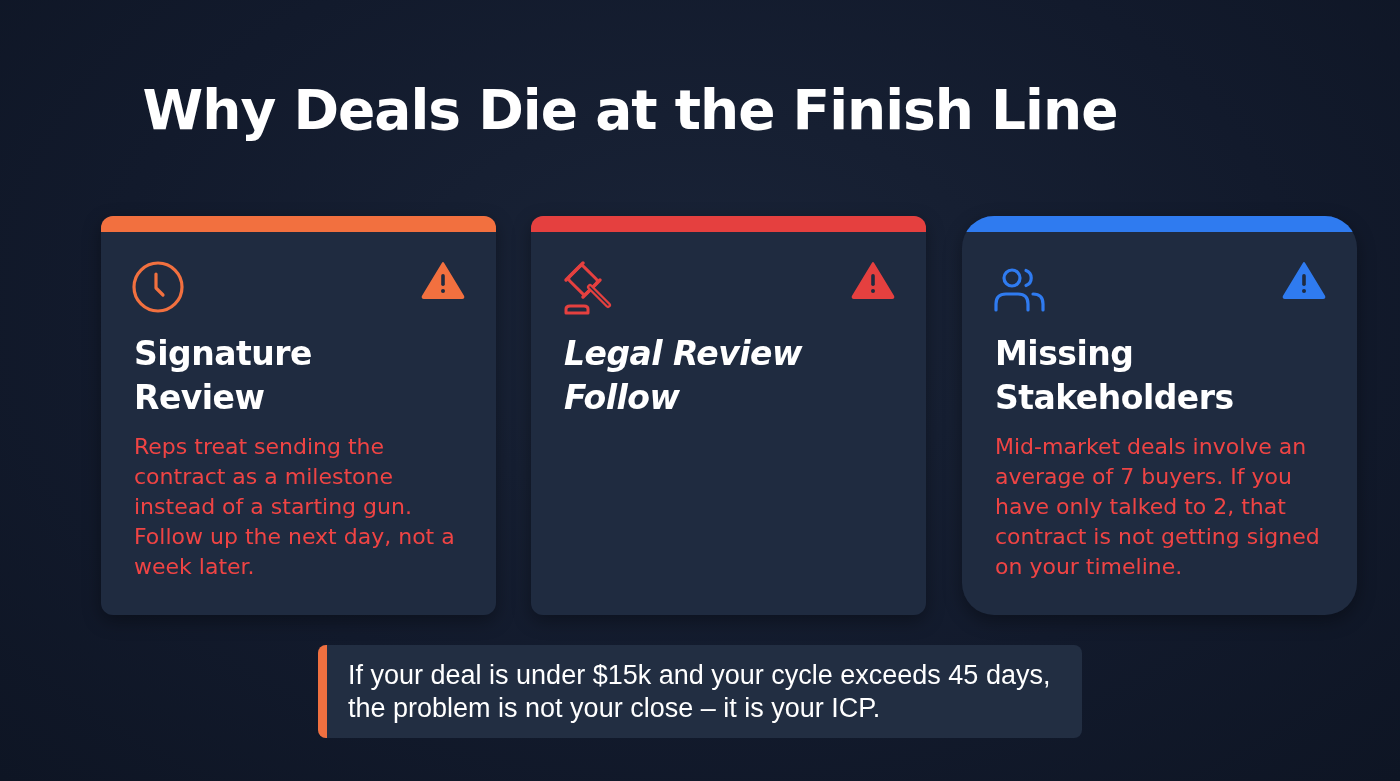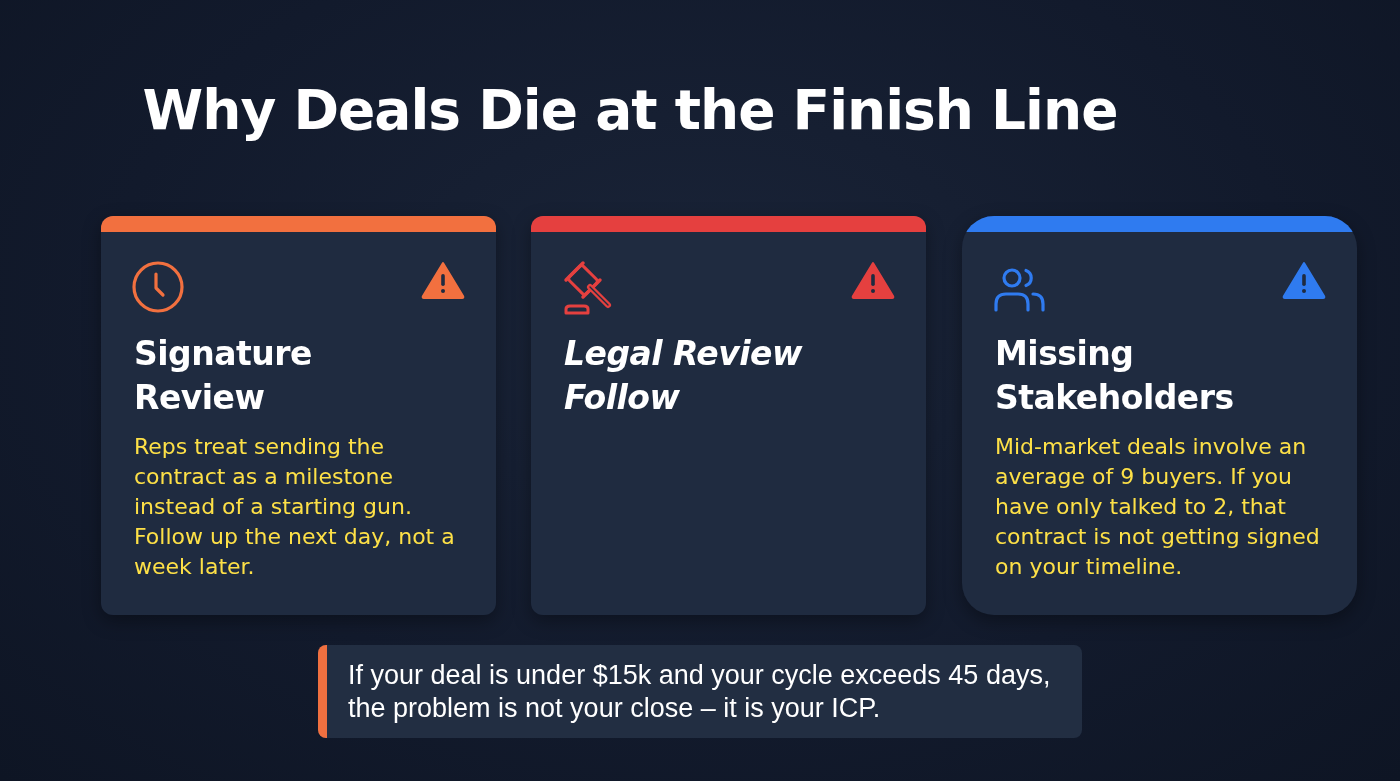--- a/index.html
+++ b/index.html
@@ -35,21 +35,21 @@
   .card h2 {
     position: absolute; top: 116px; left: 33px; right: 30px;
     font-family: "DejaVu Sans", sans-serif;
     font-weight: bold; font-size: 33px; line-height: 44px;
     color: #ffffff; letter-spacing: -0.5px;
   }
   .card p {
     position: absolute; top: 216px; left: 33px; right: 24px;
     font-family: "DejaVu Sans", sans-serif;
     font-size: 22px; line-height: 30px;
-    color: #fde047;
+    color: #ef4444;
   }
   .callout {
     position: absolute; top: 645px; left: 318px; width: 764px; height: 93px;
     background: #222e42;
     border-radius: 8px;
     overflow: hidden;
   }
   .callout .accent { position: absolute; left: 0; top: 0; bottom: 0; width: 9px; background: #f07040; }
   .callout .text {
     position: absolute; left: 30px; top: 14px; right: 16px;
@@ -107,21 +107,21 @@
       <path d="M34 10.5 A8 8 0 0 1 34 25.5" fill="none" stroke="#2f7bf0" stroke-width="3.2" stroke-linecap="round"></path>
       <path d="M4 50 L4 44 Q4 34 14 34 L26 34 Q36 34 36 44 L36 50" fill="none" stroke="#2f7bf0" stroke-width="3.2" stroke-linecap="round"></path>
       <path d="M41 34 Q51 34 51 44 L51 50" fill="none" stroke="#2f7bf0" stroke-width="3.2" stroke-linecap="round"></path>
     </svg>
     <svg class="warn" viewBox="0 0 46 40">
       <path d="M23 3 L43 36 Q44 38 42 38 L4 38 Q2 38 3 36 Z" fill="#2f7bf0" stroke="#2f7bf0" stroke-width="2" stroke-linejoin="round"></path>
       <rect x="21.2" y="14" width="3.6" height="12" rx="1.8" fill="#1f2b40"></rect>
       <circle cx="23" cy="31" r="2" fill="#1f2b40"></circle>
     </svg>
     <h2><span>Missing</span><br><span>Stakeholders</span></h2>
-    <p>Mid-market deals involve an average of 9 buyers. If you have only talked to 2, that contract is not getting signed on your timeline.</p>
+    <p>Mid-market deals involve an average of 7 buyers. If you have only talked to 2, that contract is not getting signed on your timeline.</p>
   </div>
 
 </div>
 
 <div class="callout">
   <div class="accent"></div>
   <div class="text">If your deal is under $15k and your cycle exceeds 45 days, the problem is not your close – it is your ICP.</div>
 </div>
 
 </body></html>

